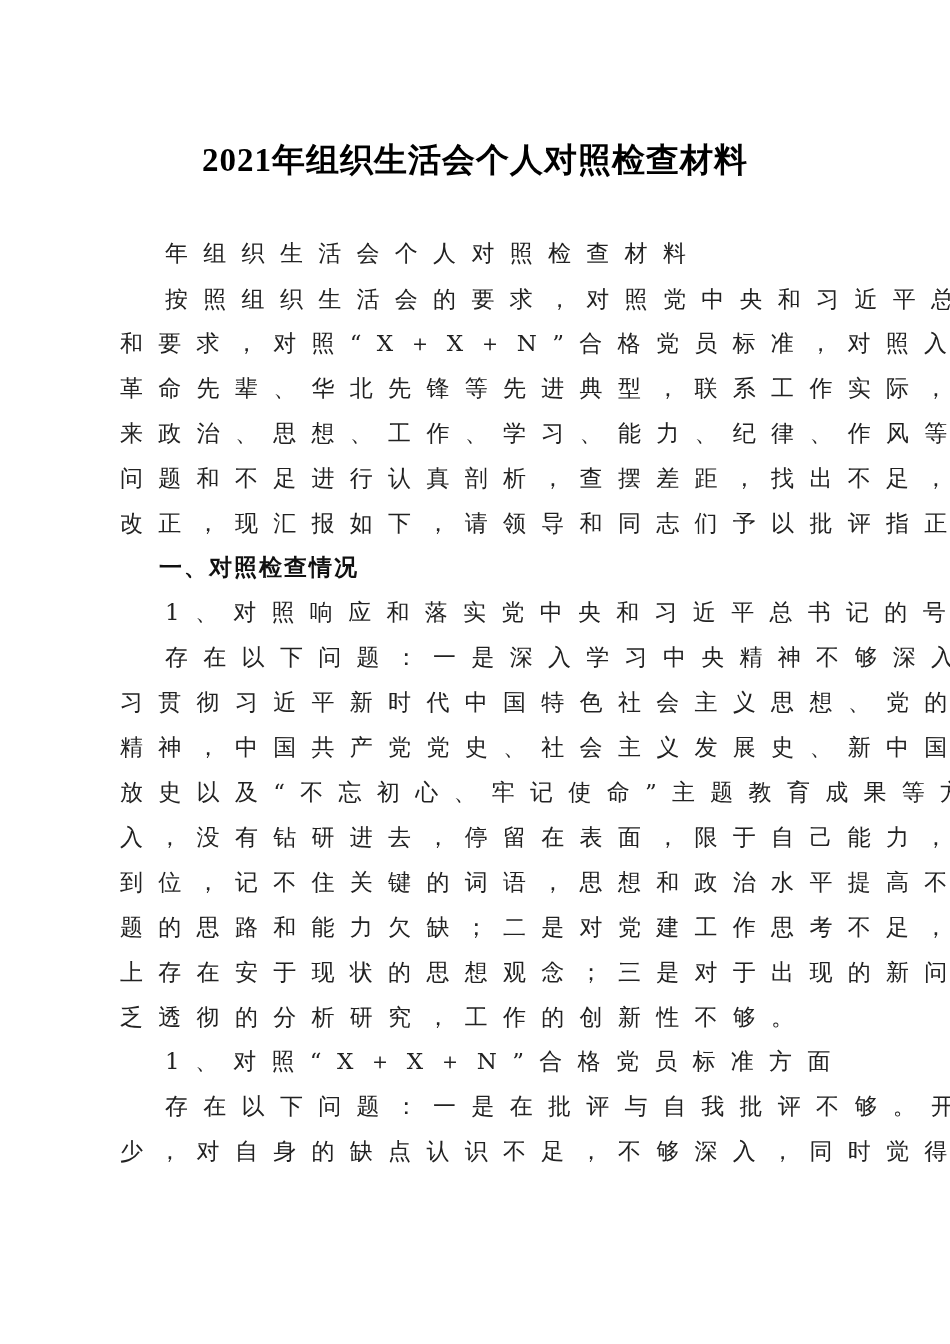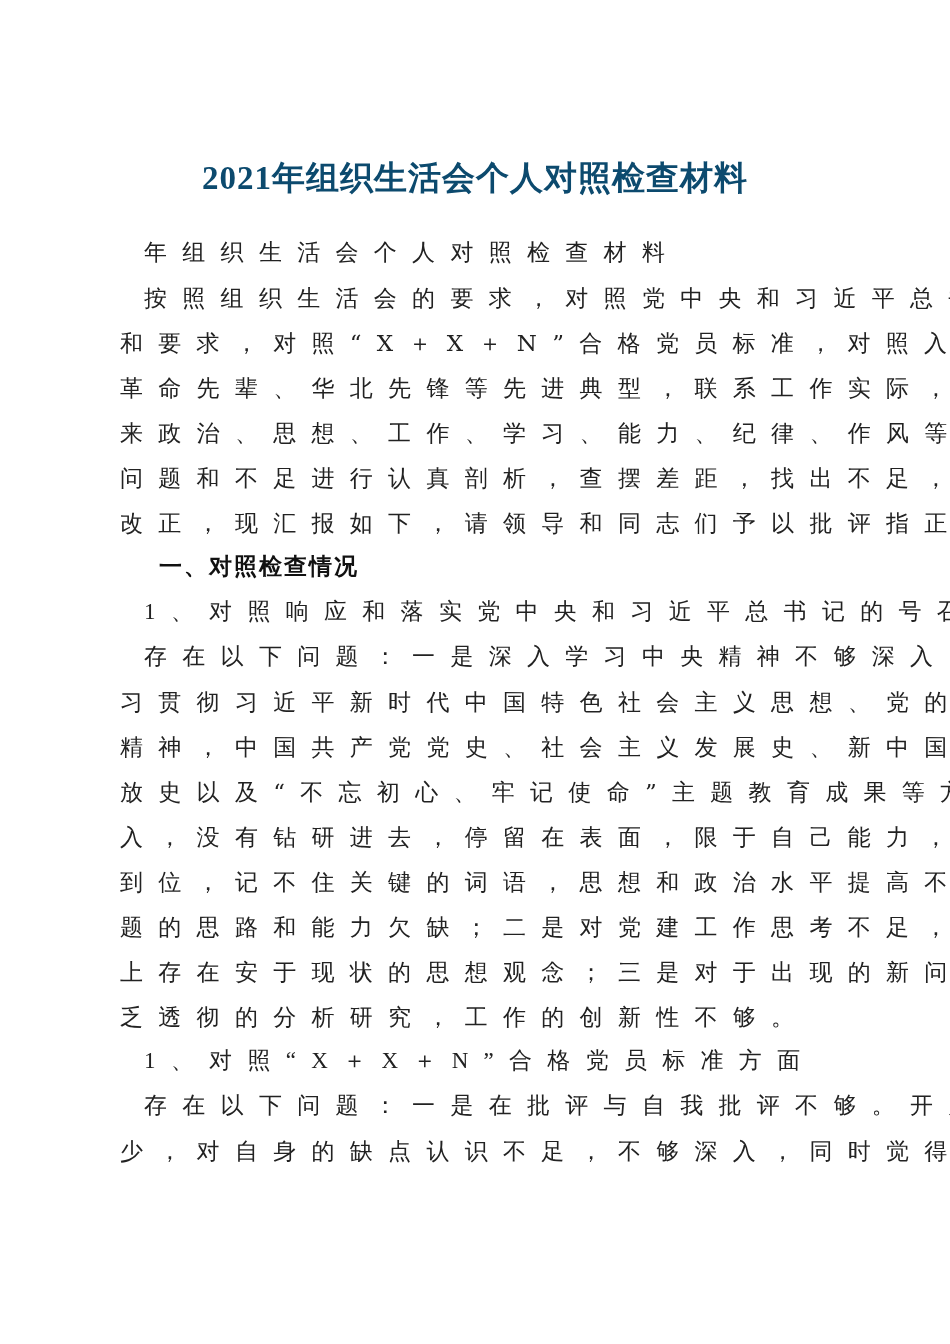--- a/index.html
+++ b/index.html
@@ -1,39 +1,39 @@
 <!DOCTYPE html>
 <html><head>
 <meta charset="utf-8">
 <style>
   html, body { margin: 0; padding: 0; background: #ffffff; }
   body { width: 950px; height: 1344px; position: relative; overflow: hidden; font-family: "DejaVu Serif", "Liberation Serif", serif; color: #111; }
-  .title { position: absolute; top: 140px; left: 0; width: 950px; text-align: center; font-family: "Liberation Serif", "DejaVu Serif", serif; font-weight: bold; font-size: 33px; letter-spacing: 1px; line-height: 40px; color: #0c4a6e; margin-top: 18px; }
+  .title { position: absolute; top: 140px; left: 0; width: 950px; text-align: center; font-family: "Liberation Serif", "DejaVu Serif", serif; font-weight: bold; font-size: 33px; letter-spacing: 1px; line-height: 40px; color: #000000; }
   .line { position: absolute; left: 120px; width: 720px; font-size: 23px; line-height: 30px; white-space: nowrap; letter-spacing: 15.3px; color: #222; }
-  .line.indent { left: 144px; font-family: Liberation Serif, serif; }
+  .line.indent { left: 165px; }
   .heading { position: absolute; left: 159px; font-family: "DejaVu Sans", "Liberation Sans", sans-serif; font-weight: bold; font-size: 23px; line-height: 30px; letter-spacing: 2px; color: #111; white-space: nowrap; }
 </style>
 </head>
 <body>
 
 <div>
   <div class="title">2021年组织生活会个人对照检查材料</div>
 
   <div class="line indent" style="top:238px;">年组织生活会个人对照检查材料</div>
 
   <div>
     <div class="line indent" style="top:284px;">按照组织生活会的要求，对照党中央和习近平总书记的号召</div>
     <div class="line" style="top:328px;">和要求，对照“X＋X＋N”合格党员标准，对照入党誓词，对照</div>
     <div class="line" style="top:373px;">革命先辈、华北先锋等先进典型，联系工作实际，对自己一年</div>
     <div class="line" style="top:418px;">来政治、思想、工作、学习、能力、纪律、作风等方面存在的</div>
     <div class="line" style="top:463px;">问题和不足进行认真剖析，查摆差距，找出不足，从源头进行</div>
     <div class="line" style="top:508px;">改正，现汇报如下，请领导和同志们予以批评指正：</div>
   </div>
 
-  <div class="heading" style="top:552px;font-family:Liberation Serif, serif;">一、对照检查情况</div>
+  <div class="heading" style="top:552px;">一、对照检查情况</div>
 
   <div class="line indent" style="top:597px;">1、对照响应和落实党中央和习近平总书记的号召和要求</div>
 
   <div>
     <div class="line indent" style="top:642px;">存在以下问题：一是深入学习中央精神不够深入，在深入学</div>
     <div class="line" style="top:687px;">习贯彻习近平新时代中国特色社会主义思想、党的十九届会议</div>
     <div class="line" style="top:732px;">精神，中国共产党党史、社会主义发展史、新中国史和改革开</div>
     <div class="line" style="top:777px;">放史以及“不忘初心、牢记使命”主题教育成果等方面不够深</div>
     <div class="line" style="top:822px;">入，没有钻研进去，停留在表面，限于自己能力，存在理解不</div>
     <div class="line" style="top:867px;">到位，记不住关键的词语，思想和政治水平提高不多，解决问</div>

